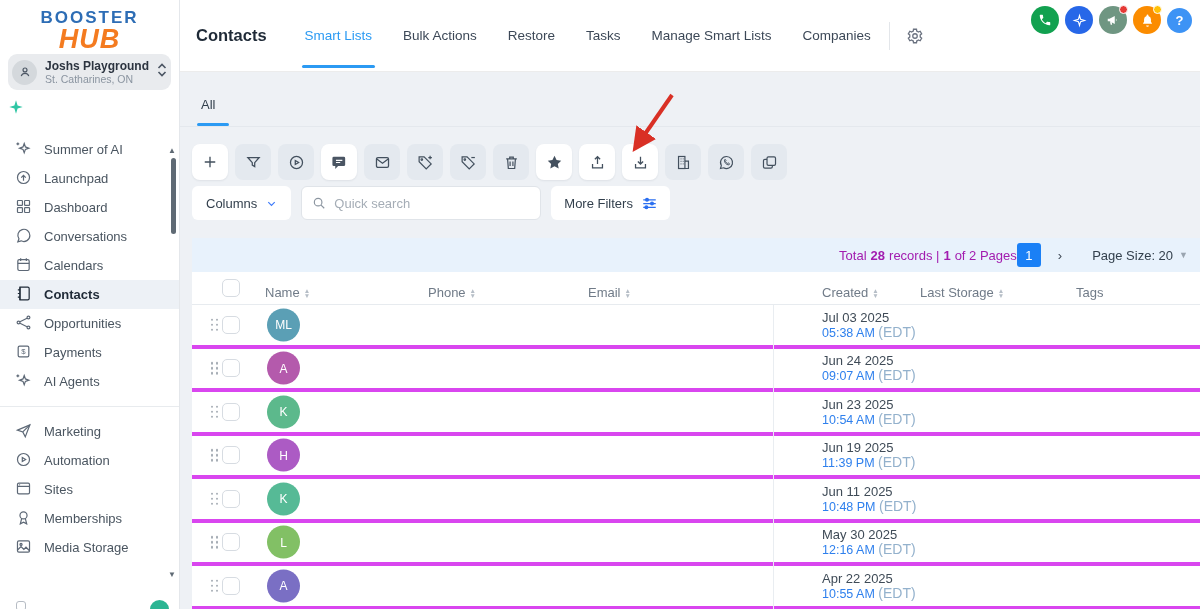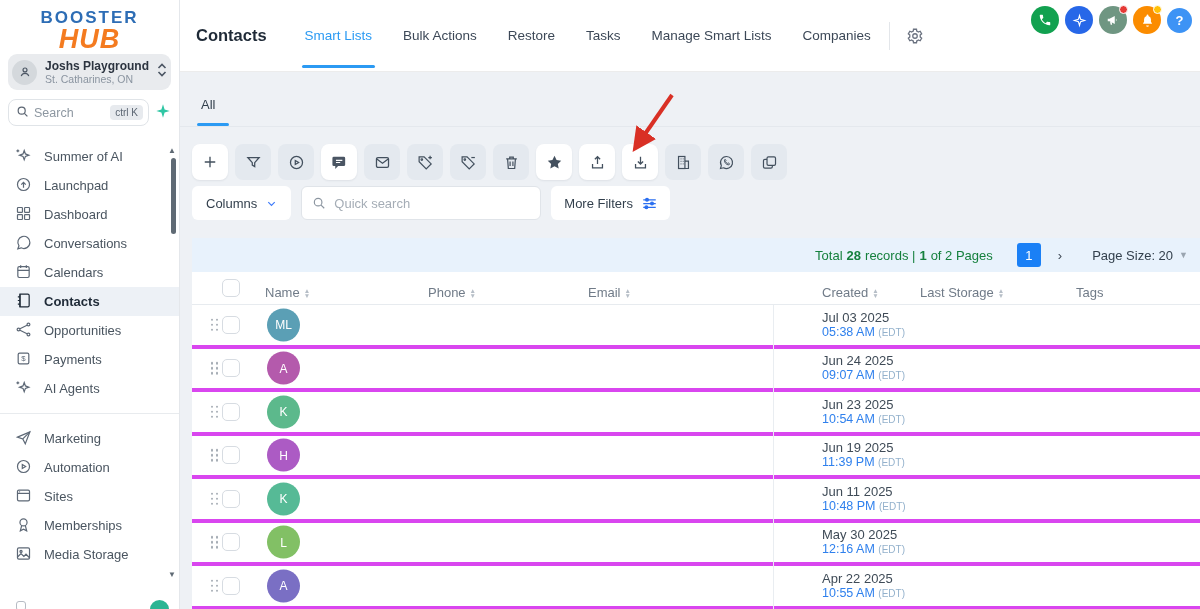--- a/index.html
+++ b/index.html
@@ -72,21 +72,21 @@
   .qsearch { width:240px; height:34px; background:#fff; border:1px solid #e0e4e9; border-radius:6px;
     display:flex; align-items:center; padding:0 10px; gap:8px; }
   .qsearch input { border:none; outline:none; flex:1; font-size:13px; color:#3c4856;
     font-family:"Liberation Sans",sans-serif; background:transparent; }
   .qsearch input::placeholder { color:#a5adb6; }
   .morefilters { height:34px; background:#fff; border-radius:6px; padding:0 13px; display:flex;
     align-items:center; gap:9px; font-size:13px; color:#323f4c; cursor:pointer; }
 
   .pagbar { position:absolute; left:12px; right:0; top:166px; height:34px; background:#e8f2fc;
     display:flex; align-items:center; justify-content:flex-end; padding-right:12px; }
-  .totaltxt { font-size:13px; color:#15803d; display:flex; gap:4px; margin-right:24px; }
+  .totaltxt { font-size:13px; color:#a21caf; display:flex; gap:4px; }
   .totaltxt b { font-weight:700; }
   .pagebox { width:24px; height:24px; background:#1a80f6; border-radius:3px; color:#fff; font-size:13px;
     display:flex; align-items:center; justify-content:center; margin-right:17px; cursor:pointer; }
   .nextchev { font-size:13px; color:#3c4753; margin-right:30px; cursor:pointer; }
   .pagesize { font-size:13px; color:#33404d; display:flex; align-items:center; gap:6px; cursor:pointer; }
   .pagesize .caret { font-size:9px; color:#9aa5b0; }
 
   .table { position:absolute; left:12px; right:0; top:200px; bottom:0; background:#fff; }
   .thead { position:relative; height:33px; border-bottom:1px solid #e7ebef; }
   .th { position:absolute; top:4px; height:33px; display:flex; align-items:center; gap:4px;
@@ -99,21 +99,21 @@
   .grip i { background:#a7aeb6; border-radius:50%; }
   .cbx { position:absolute; left:30px; top:50%; transform:translateY(-50%); width:18px; height:18px;
     background:#fff; border:1.5px solid #d7dce2; border-radius:5px; cursor:pointer; }
   .thead .cbx { top:16px; }
   .avat { position:absolute; left:75px; top:50%; transform:translateY(-50%); width:33px; height:33px;
     border-radius:50%; color:#fff; font-size:12px; font-weight:500; display:flex; align-items:center;
     justify-content:center; cursor:pointer; }
   .created { position:absolute; left:630px; top:50%; transform:translateY(-50%); line-height:15px; }
   .cr-date { font-size:13px; color:#3f4b57; }
   .cr-time { font-size:12.5px; color:#2f80ed; }
-  .cr-tz { font-size:10px; color:#93b1cc;text-align:center; }
+  .cr-tz { font-size:14px; color:#93b1cc;text-align:center; }
   .vdiv { position:absolute; left:581px; top:33px; bottom:0; width:1px; background:#e9edf1; }
 
   .redarrow { position:absolute; left:430px; top:13px; pointer-events:none; z-index:9; }
 </style>
 </head>
 <body>
 
 <div id="sidebar">
   <div class="logo">
     <div class="l1">BOOSTER</div>
@@ -133,30 +133,20 @@
     </span>
     <span>
       <svg width="10" height="16" viewBox="0 0 10 16" fill="none" stroke="#4b5563" stroke-width="1.6">
           <path d="M1.5 6 5 2.5 8.5 6"></path>
           <path d="M1.5 10 5 13.5 8.5 10"></path>
         </svg>
     </span>
   </div>
 
   <div class="searchrow">
-    <div class="searchbox">
-      <span>
-        <svg width="13" height="13" viewBox="0 0 24 24" fill="none" stroke="#5b6572" stroke-width="2.2">
-            <circle cx="10.5" cy="10.5" r="6.5"></circle>
-            <path d="M15.5 15.5 21 21"></path>
-          </svg>
-      </span>
-      <span class="ph">Search</span>
-      <span class="kbd">ctrl K</span>
-    </div>
     <span>
       <svg width="16" height="16" viewBox="0 0 24 24" fill="#2fc6a4">
           <path d="M12 2l2.4 7.6L22 12l-7.6 2.4L12 22l-2.4-7.6L2 12l7.6-2.4z"></path>
         </svg>
     </span>
   </div>
 
   <div class="nav">
     <div class="navitem">
       <span><svg width="17" height="17" viewBox="0 0 24 24" fill="none" stroke="#5d6876" stroke-width="1.7">

